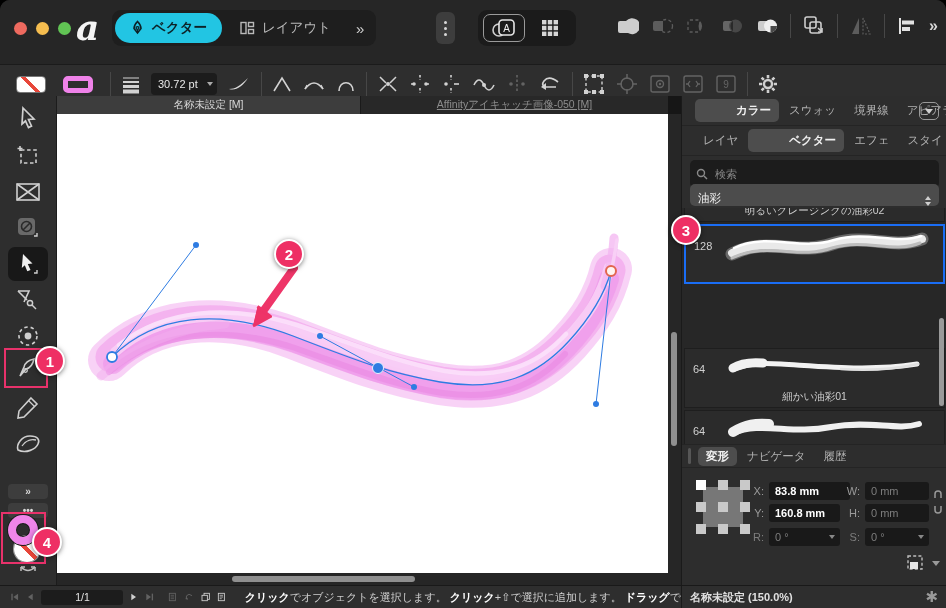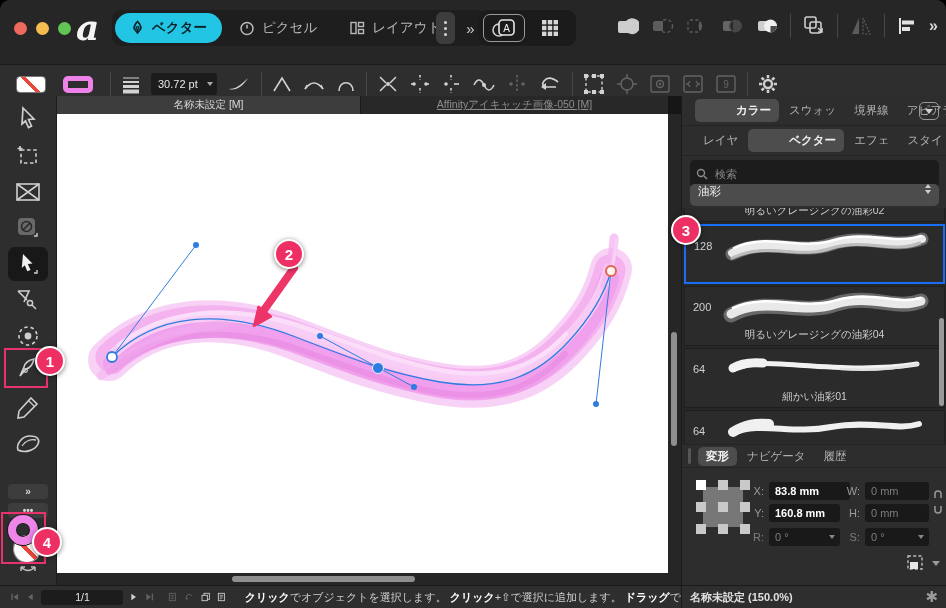--- a/index.html
+++ b/index.html
@@ -51,21 +51,21 @@
   .rpanel{position:relative;width:265px;height:489px;background:#2d2d2d;border-left:1px solid #1a1a1a;flex:none;}
   .ptabs{position:absolute;left:0;width:265px;height:30px;display:flex;align-items:center;gap:2px;padding-left:6px;border-bottom:1px solid #242424;}
   .grip{width:3px;height:16px;background:#565656;border-radius:2px;margin-right:5px;}
   .ptab{font-size:11.5px;color:#b2b2b2;padding:4px 8px;border-radius:5px;white-space:nowrap;}
   .ptab.sel{background:#4d4d4d;color:#f0f0f0;font-weight:bold;padding-left:41px;}
   .vbtn{position:absolute;right:8px;width:20px;height:18px;border:1.5px solid #9a9a9a;border-radius:5px;display:flex;align-items:center;justify-content:center;}
   .vbtn .tri{width:0;height:0;border-left:4px solid transparent;border-right:4px solid transparent;border-top:5px solid #cfcfcf;}
   .searchbox{position:absolute;left:8px;top:64px;width:249px;height:28px;background:#1c1c1c;border-radius:5px;display:flex;align-items:center;padding:0 6px;gap:5px;}
   .searchbox input{flex:1;background:transparent;border:none;outline:none;color:#ddd;font-size:11px;}
   .searchbox input::placeholder{color:#8a8a8a;}
-  .catdrop{position:absolute;left:8px;top:88px;width:249px;height:22px;background:#4c4c4c;border-radius:5px;display:flex;align-items:flex-start;padding:0 8px;color:#efefef;font-size:11.5px;}
+  .catdrop{position:absolute;left:8px;top:88px;width:249px;height:22px;background:#4c4c4c;border-radius:5px;display:flex;align-items:flex-end;padding:0 8px;color:#efefef;font-size:11.5px;}
   .updown{margin-left:auto;display:flex;flex-direction:column;gap:2px;}
   .updown i{width:0;height:0;border-left:3.5px solid transparent;border-right:3.5px solid transparent;display:block;}
   .updown .u{border-bottom:4px solid #cfcfcf;}
   .updown .d{border-top:4px solid #cfcfcf;}
   .brushlist{position:absolute;left:0;top:112px;width:265px;height:236px;background:#272727;overflow:hidden;}
   .bitem{position:absolute;left:2px;width:261px;background:#2b2b2b;border:1px solid #1e1e1e;}
   .bitem.sel{border:2px solid #1a6df5;}
   .bnum{position:absolute;left:8px;top:14px;color:#d0d0d0;font-size:11px;}
   .blabel{position:absolute;left:0;bottom:3px;width:100%;text-align:center;color:#cfcfcf;font-size:10.5px;}
   .bstroke{position:absolute;left:36px;top:2px;}
@@ -113,27 +113,20 @@
       <div class="persona active">
         <svg class="icon-svg" width="15" height="16" viewBox="0 0 15 16">
           <path d="M7.5 1.5 C9.5 3.5 11 6 11 8.5 L7.5 13 L4 8.5 C4 6 5.5 3.5 7.5 1.5 Z" fill="none" stroke="#0d2227" stroke-width="1.6"></path>
           <circle cx="7.5" cy="8" r="1.4" fill="none" stroke="#0d2227" stroke-width="1.3"></circle>
           <path d="M7.5 9.4 L7.5 13" stroke="#0d2227" stroke-width="1.3"></path>
         </svg>
         <span>ベクター</span>
       </div>
       <div class="persona">
         <svg class="icon-svg" width="16" height="16" viewBox="0 0 16 16">
-          <circle cx="8" cy="8.5" r="6" fill="none" stroke="#b9b9b9" stroke-width="1.5"></circle>
-          <path d="M8 8.5 L8 4.8" stroke="#b9b9b9" stroke-width="1.5"></path>
-        </svg>
-        <span>ピクセル</span>
-      </div>
-      <div class="persona">
-        <svg class="icon-svg" width="16" height="16" viewBox="0 0 16 16">
           <rect x="2" y="2.5" width="5" height="11" fill="none" stroke="#b9b9b9" stroke-width="1.4"></rect>
           <rect x="9.5" y="2.5" width="5" height="4" fill="none" stroke="#b9b9b9" stroke-width="1.4"></rect>
           <rect x="9.5" y="9.5" width="5" height="4" fill="none" stroke="#b9b9b9" stroke-width="1.4"></rect>
         </svg>
         <span>レイアウト</span>
       </div>
       <div class="persona-more">»</div>
     </div>
     <div class="kebab">
         <i></i>
@@ -487,32 +480,20 @@
           <div class="bnum">128</div>
           <svg class="bstroke" width="210" height="40" viewBox="0 0 210 40">
             <g fill="none" stroke-linecap="round">
               <path d="M10,26 C45,8 75,28 110,16 C145,5 170,22 200,11" stroke="#9a9a9a" stroke-width="13" opacity=".55"></path>
               <path d="M10,25 C45,8 75,27 110,16 C145,6 170,21 200,11" stroke="#e9e9e9" stroke-width="8"></path>
               <path d="M12,20 C45,4 78,23 112,12 C146,2 172,17 199,8" stroke="#ffffff" stroke-width="2.5"></path>
               <path d="M10,30 C46,13 76,32 110,20 C145,10 170,26 198,15" stroke="#bdbdbd" stroke-width="3"></path>
             </g>
           </svg>
         </div>
-        <div class="bitem" style="top:78px;height:60px">
-          <div class="bnum">200</div>
-          <svg class="bstroke" width="210" height="40" viewBox="0 0 210 40">
-            <g fill="none" stroke-linecap="round">
-              <path d="M10,26 C45,6 80,28 115,15 C150,4 175,22 200,12" stroke="#9a9a9a" stroke-width="15" opacity=".55"></path>
-              <path d="M10,25 C45,7 80,27 115,15 C150,5 175,21 200,12" stroke="#e9e9e9" stroke-width="9"></path>
-              <path d="M12,19 C46,3 82,22 116,11 C150,1 176,16 199,9" stroke="#ffffff" stroke-width="2.5"></path>
-            </g>
-          </svg>
-
-          <div class="blabel">明るいグレージングの油彩04</div>
-        </div>
         <div class="bitem" style="top:140px;height:60px">
           <div class="bnum">64</div>
           <svg class="bstroke" width="210" height="40" viewBox="0 0 210 40">
             <g fill="none" stroke-linecap="round">
               <path d="M14,18 C30,12 40,12 60,13 C110,16 150,20 196,13" stroke="#f2f2f2" stroke-width="5"></path>
               <path d="M12,17 C20,12 30,11 42,12" stroke="#f2f2f2" stroke-width="9"></path>
               <path d="M120,18 C150,20 175,18 197,13" stroke="#e0e0e0" stroke-width="2.5"></path>
             </g>
           </svg>
           <div class="blabel">細かい油彩01</div>

